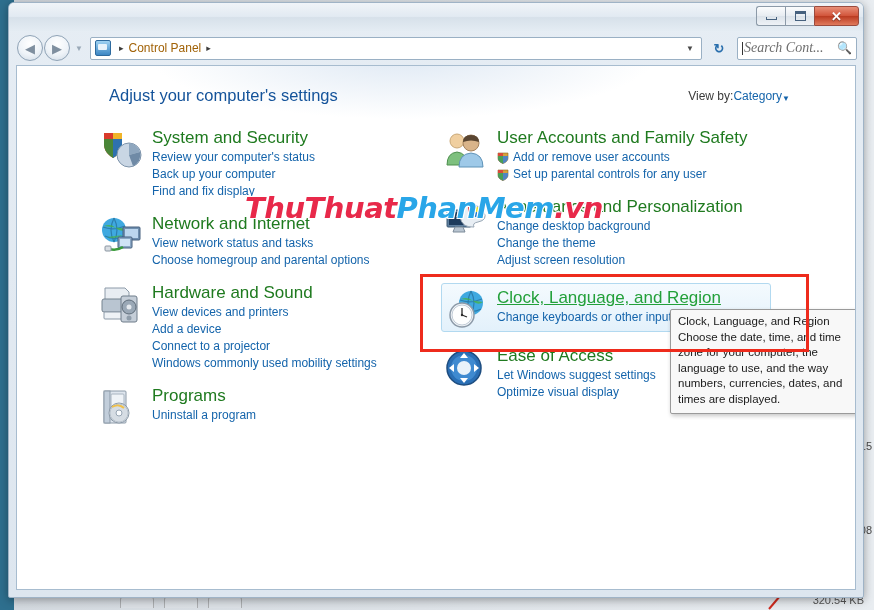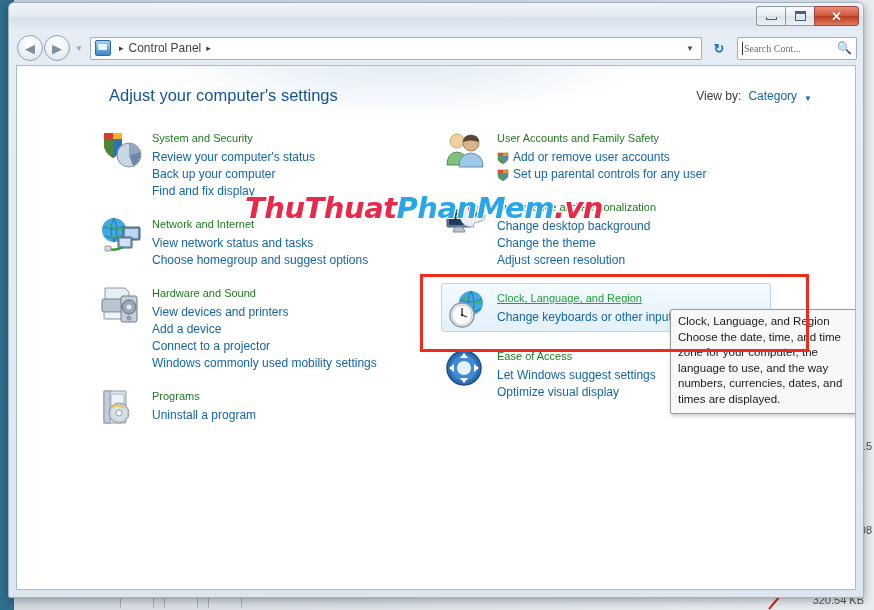--- a/index.html
+++ b/index.html
@@ -111,73 +111,73 @@
     border-radius: 2px;
     background: linear-gradient(to bottom, #9fd2f2 0%, #3d87c4 100%);
     border: 1px solid #2d6a9e;
     position: relative;
   }
   #cp-icon::after {
     content: ""; position: absolute; left: 2px; top: 3px;
     width: 9px; height: 6px; background: #e8f3fb; border-radius: 1px;
   }
   .crumb-sep { color: #3a3a3a; font-size: 9px; padding: 0 5px; }
-  #crumb-control-panel { color: #404040; text-align: right; }
+  #crumb-control-panel { color: #a16207; text-align: right; }
   #addr-dropdown { margin-left: auto; color: #4a4a4a; font-size: 8px; padding-right: 3px; }
   #refresh-btn {
     width: 22px; height: 23px; margin-left: 3px;
     display: flex; align-items: center; justify-content: center;
     color: #2a6fad; font-size: 13px; font-weight: bold;
   }
   #searchbox {
     width: 120px; height: 23px; margin-left: 4px;
     background: #fff; border: 1px solid #9ab0c4; border-radius: 2px;
     display: flex; align-items: center; padding: 0 4px;
   }
   #search-caret { width: 1px; height: 13px; background: #333; margin-right: 1px; }
   #search-placeholder {
-    flex: 1; font-size: 10px; color: #6e6e6e;
-    font-family: "Liberation Serif", serif; 
+    flex: 1; font-size: 14px; color: #6e6e6e;
+    font-family: "Liberation Serif", serif; font-style: italic;
     white-space: nowrap; overflow: hidden;
   }
   #search-icon { color: #2a6fad; font-size: 12px; }
 
   
   #content {
     flex: 1; margin: 0 7px 7px 7px;
     background: #ffffff;
     background-image: radial-gradient(ellipse 360px 90px at 46% -10px, #dfe9f4 0%, rgba(255,255,255,0) 70%);
     border: 1px solid #a7bccf;
     position: relative; overflow: hidden;
   }
   #page-heading {
     position: absolute; left: 92px; top: 20px;
     font-size: 16.5px; color: #14539a;
     font-family: "Liberation Sans", sans-serif;
   }
   #viewby {
-    position: absolute; right: 43px; top: 23px;
+    position: absolute; right: 65px; top: 23px;
     font-size: 12px; color: #3b3b3b;
-    display: flex; align-items: flex-end; gap: 7px;
+    display: flex; align-items: flex-end; 
   }
   #viewby-value { color: #1464ab; }
   #viewby-arrow { color: #1464ab; font-size: 8px; }
 
   
   .column { position: absolute; }
   #col-left  { left: 80px;  top: 62px;  width: 330px; }
   #col-right { left: 425px; top: 62px;  width: 340px; }
 
   .category { position: relative; padding-left: 55px; margin-bottom: 14px; }
   .cat-icon {
     position: absolute; left: 2px; top: 1px;
     width: 46px; height: 42px;
   }
   .cat-title {
-    font-size: 11px; color: #1f7a1f; line-height: 20px;
+    font-size: 17px; color: #1f7a1f; line-height: 20px;
     cursor: pointer; display: inline-block;
   }
   .cat-links { margin-top: 1px; }
   .cat-link {
     display: block; font-size: 12px; color: #1464ab;
     line-height: 17px; cursor: pointer; white-space: nowrap;
   }
   .cat-link.shielded { padding-left: 16px; position: relative; }
   .shield-mini {
     position: absolute; left: 0; top: 3px; width: 12px; height: 12px;
@@ -342,21 +342,21 @@
           <rect x="24" y="12" width="17" height="13" rx="1" fill="#6f8fb0" stroke="#46617e"></rect>
           <rect x="26" y="14" width="13" height="9" fill="#bcd6ee"></rect>
           <rect x="19" y="22" width="14" height="11" rx="1" fill="#8aa6c4" stroke="#46617e"></rect>
           <rect x="21" y="24" width="10" height="7" fill="#cfe3f5"></rect>
           <path d="M10 34 q8 2 14 -2" stroke="#3a9b3a" stroke-width="2.5" fill="none"></path>
           <rect x="6" y="31" width="6" height="5" rx="1" fill="#d8dde2" stroke="#8a96a2"></rect>
         </svg>
         <span class="cat-title">Network and Internet</span>
         <div class="cat-links">
           <span class="cat-link">View network status and tasks</span>
-          <span class="cat-link">Choose homegroup and suggest options</span>
+          <span class="cat-link">Choose homegroup and parental options</span>
         </div>
       </div>
 
       <div class="category">
         <svg class="cat-icon" viewBox="0 0 46 42">
           <path d="M6 4 h20 l4 4 v8 h-24 z" fill="#e8edf2" stroke="#8c9aa8"></path>
           <rect x="3" y="15" width="27" height="13" rx="2" fill="#b9c5d1" stroke="#75838f"></rect>
           <rect x="5" y="28" width="22" height="7" rx="1" fill="#eef2f6" stroke="#8c9aa8"></rect>
           <rect x="22" y="12" width="16" height="26" rx="2" fill="#c5ced8" stroke="#6f7d8a"></rect>
           <circle cx="30" cy="23" r="7" fill="#9aa8b6" stroke="#5f6d7a"></circle>

